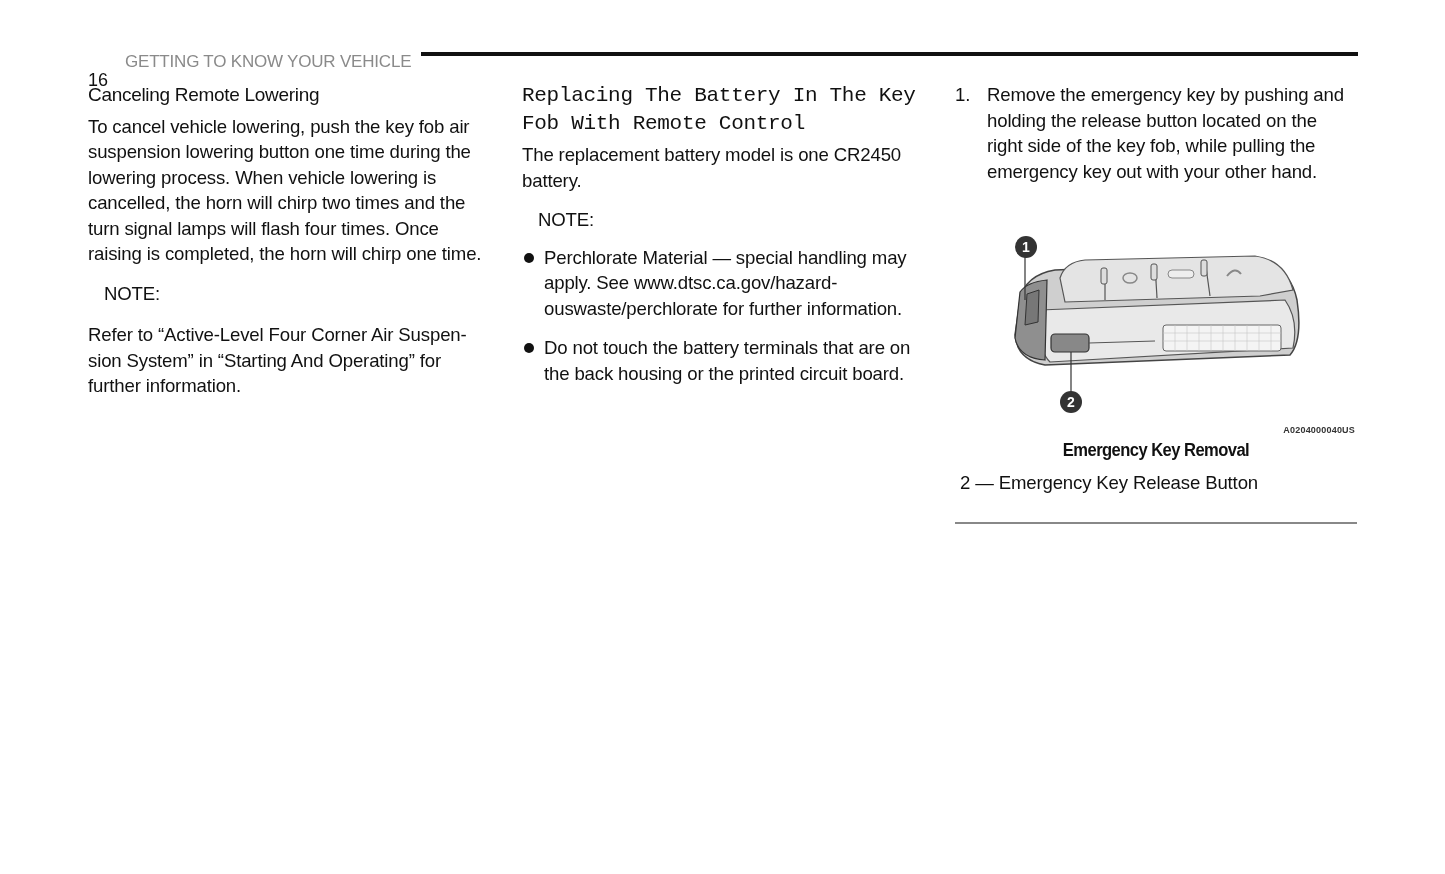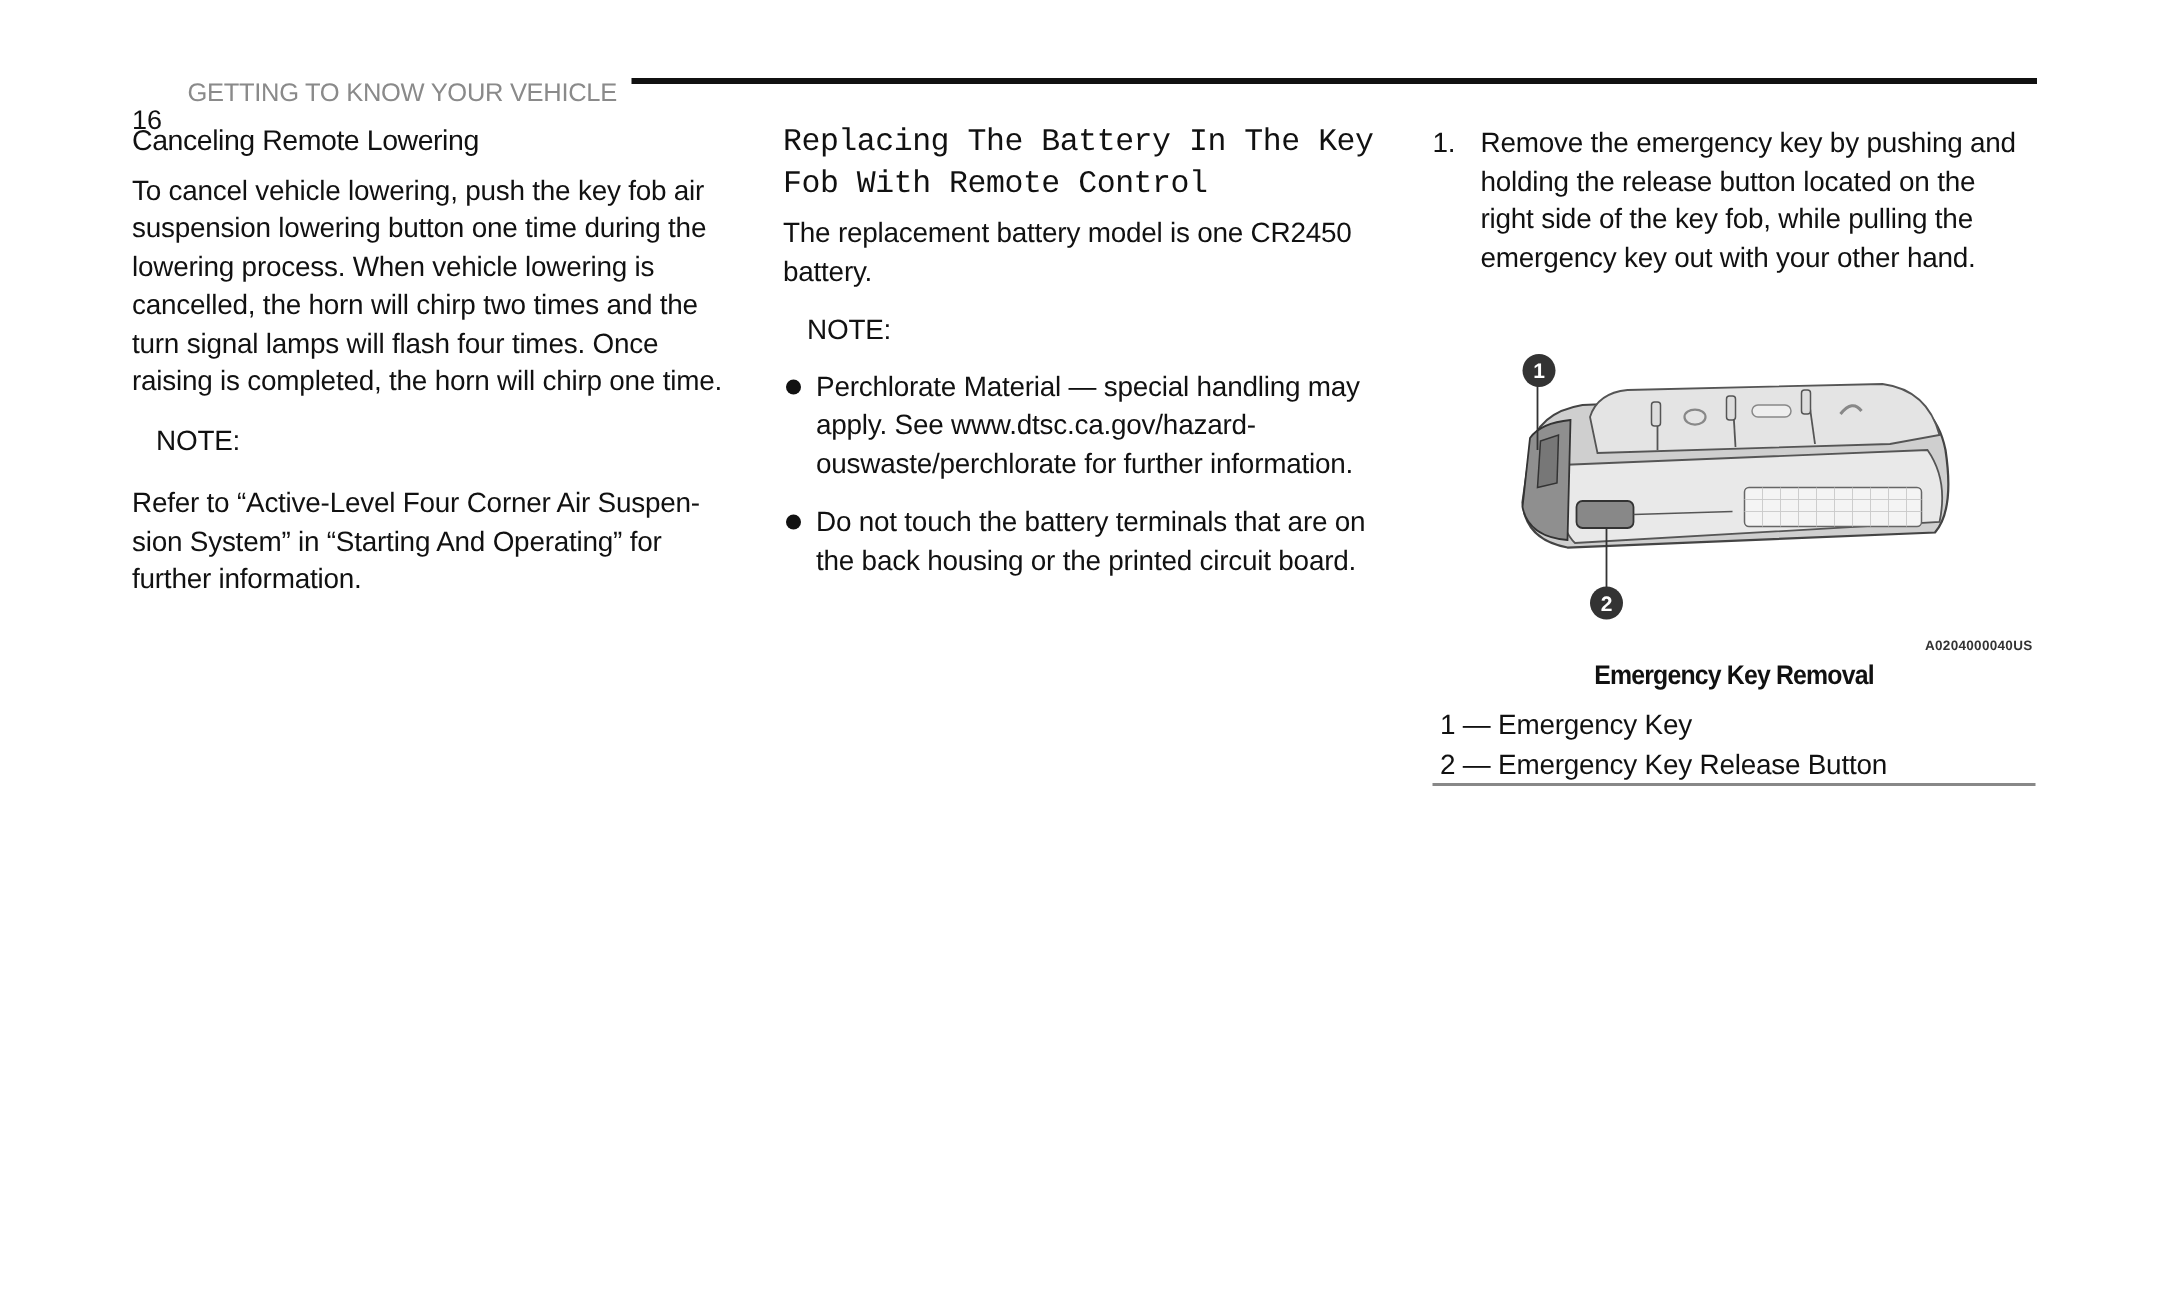--- a/index.html
+++ b/index.html
@@ -126,16 +126,15 @@
     <g>
       <circle cx="66" cy="172" r="11" fill="#333"></circle>
       <text x="66" y="177" text-anchor="middle" font-family="Liberation Sans, sans-serif" font-size="14" font-weight="bold" fill="#fff">2</text>
     </g>
   </svg>
   <span class="fig-code">A0204000040US</span>
 </div>
 
 <div class="fig-caption">Emergency Key Removal</div>
 <div class="legend">
-  <div>1 — Emergency Key</div>
   <div>2 — Emergency Key Release Button</div>
 </div>
 <div class="legend-rule"></div>
 
 </body></html>

